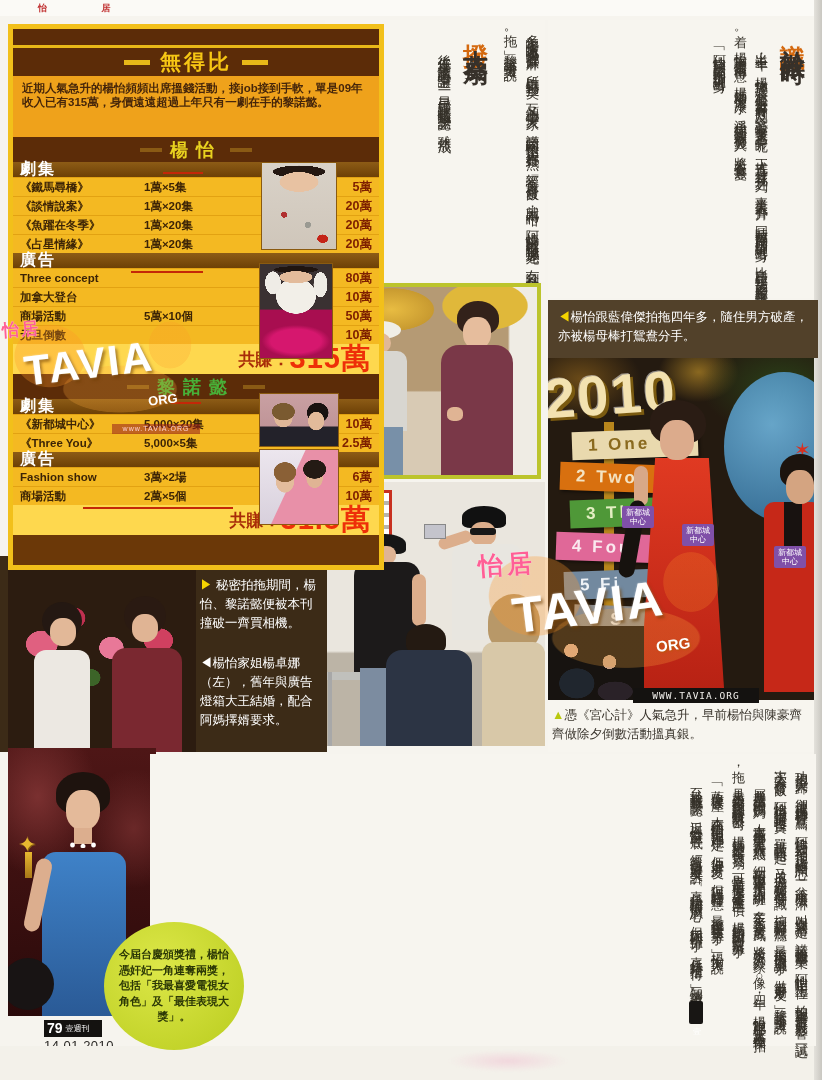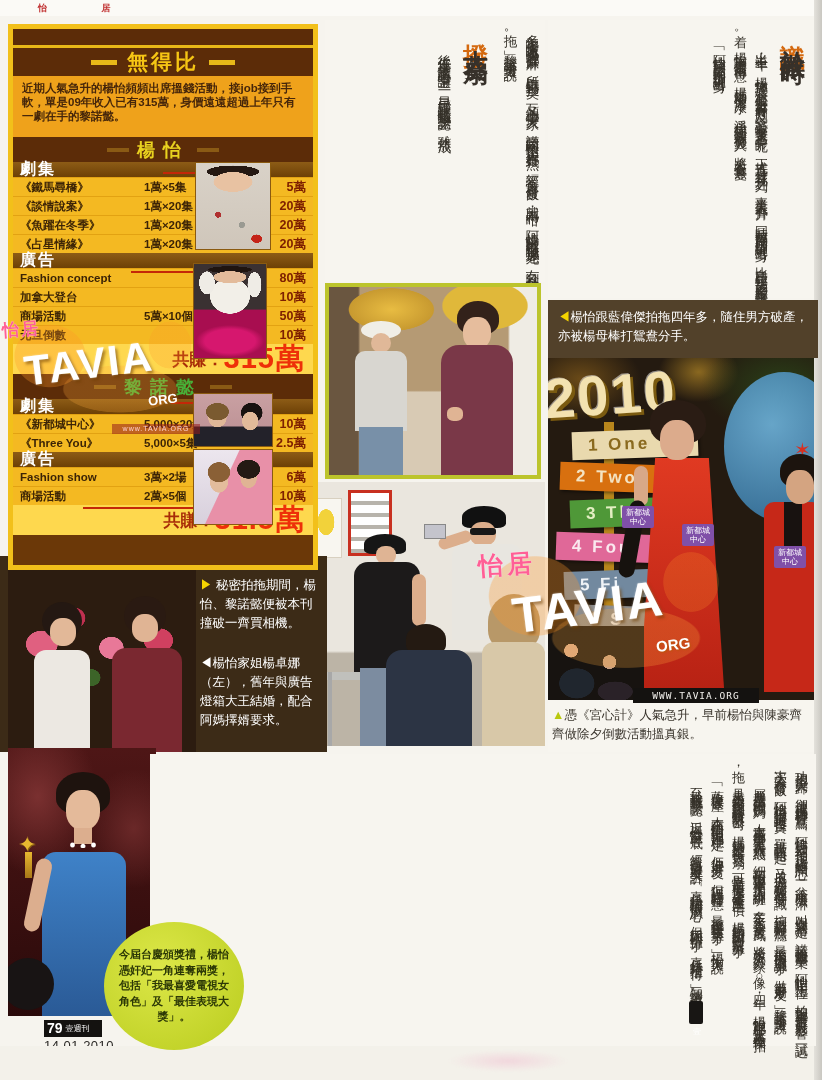--- a/index.html
+++ b/index.html
@@ -6,21 +6,21 @@
   body{width:822px;height:1080px;background:#eceae3;font-family:"Liberation Sans",sans-serif;overflow:hidden;}
   #page{position:relative;width:822px;height:1080px;background:#f6f4ee;}
   .abs{position:absolute;}
   
   #top-edge{left:0;top:0;width:822px;height:16px;background:#fbfaf6;}
   #right-edge{right:0;top:0;width:8px;height:1080px;background:linear-gradient(90deg,#e4e2dc,#c9c7c1);}
   #bottom-strip{left:0;top:1046px;width:822px;height:34px;background:#f3f1ea;}
   #corner-mark{left:38px;top:2px;font-size:9px;color:#c03030;letter-spacing:26px;font-weight:bold;}
   #footer-smudge{left:448px;top:1050px;width:120px;height:22px;background:radial-gradient(closest-side,#f0c2d2,transparent);opacity:.55;filter:blur(1px);}
   
-  #tbl{left:8px;top:24px;width:310px;height:546px;background:#6b3808;border:5px solid #f2c01a;box-sizing:border-box;z-index:3;}
+  #tbl{left:8px;top:24px;width:376px;height:546px;background:#6b3808;border:5px solid #f2c01a;box-sizing:border-box;z-index:3;}
   .tbl-topbar{height:16px;background:#5c2c08;border-bottom:3px solid #e8b818;}
   .tbl-title{height:28px;background:#5c2c08;display:flex;align-items:center;justify-content:center;gap:10px;}
   .tbl-title .t{font-size:21px;font-weight:bold;color:#f6c614;letter-spacing:3px;}
   .tbl-title .dash{width:26px;height:5px;background:#e8b818;}
   .tbl-intro{height:56px;background:#efa21b;color:#46260a;font-weight:bold;font-size:11.5px;line-height:14px;padding:5px 9px 0 9px;}
   .band-name{height:25px;background:#5c2c08;display:flex;align-items:center;justify-content:center;gap:8px;}
   .band-name .nm{font-size:18px;font-weight:bold;letter-spacing:8px;}
   .nm-tavia{color:#e9d21f;}
   .nm-lai{color:#48b038;}
   .band-name .tick{width:22px;height:4px;background:#8a5a14;}
@@ -239,21 +239,21 @@
         <span class="rf">1萬×20集</span>
         <span class="rv">20萬</span>
       </div>
     <div class="trow">
         <span class="ri">《占星情緣》</span>
         <span class="rf">1萬×20集</span>
         <span class="rv">20萬</span>
       </div>
     <div class="band-sec">廣告</div>
     <div class="trow">
-        <span class="ri">Fashion concept</span>
+        <span class="ri">Three concept</span>
         <span class="rf"></span>
         <span class="rv">80萬</span>
       </div>
     <div class="trow">
         <span class="ri">加拿大登台</span>
         <span class="rf"></span>
         <span class="rv">10萬</span>
       </div>
     <div class="trow">
         <span class="ri">商場活動</span>

